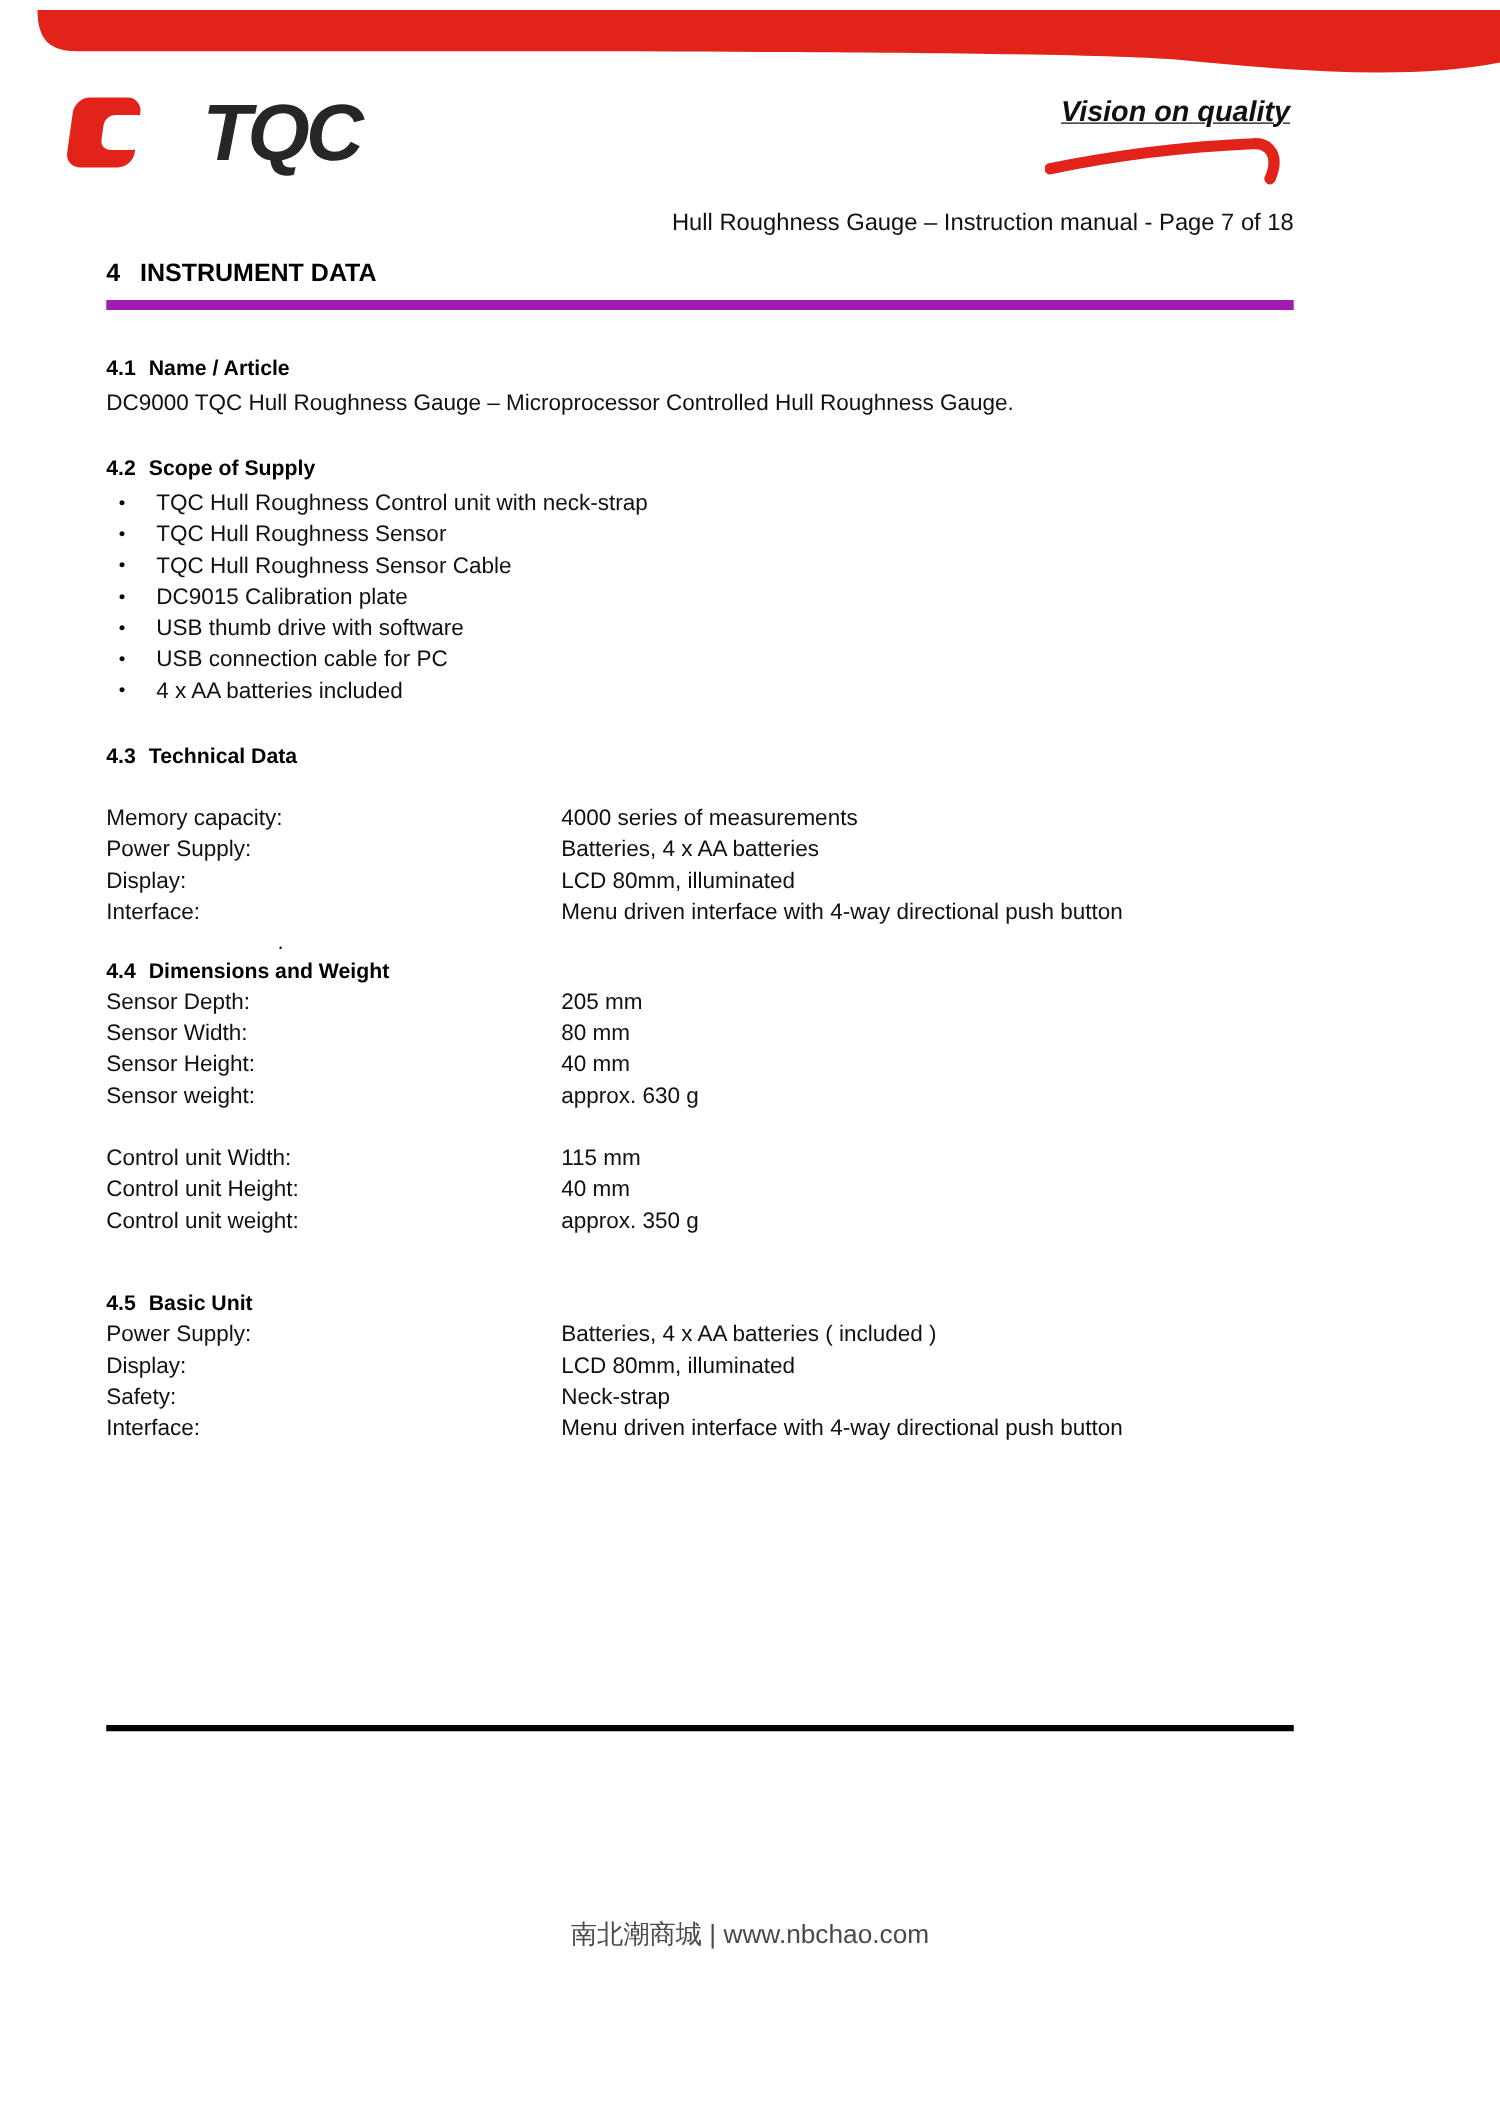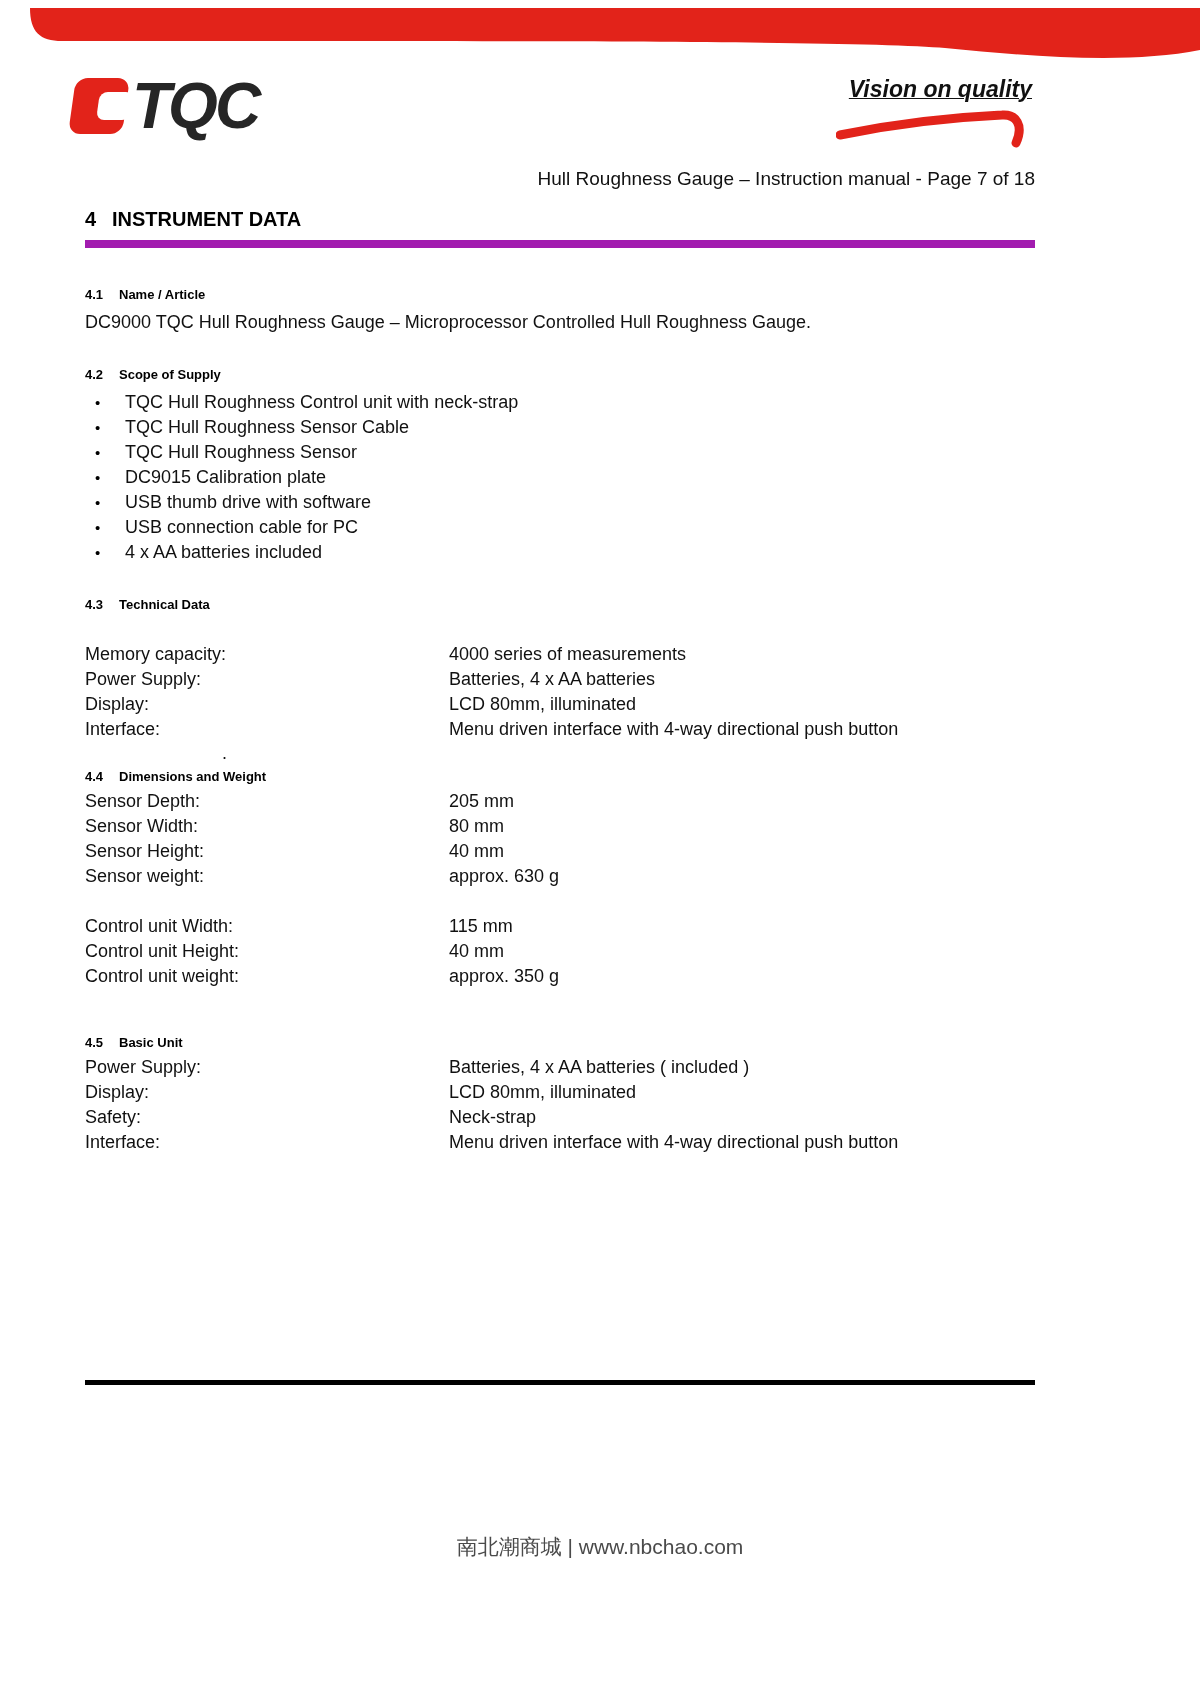--- a/index.html
+++ b/index.html
@@ -7,21 +7,21 @@
   body { font-family:"Liberation Sans", sans-serif; color:#111; }
   .page {
     position:relative; width:1200px; height:1697px; margin:0 auto;
     background:#ffffff; overflow:hidden;
   }
 
   
   .banner-svg { position:absolute; top:0; left:0; }
 
   
-  .logo { position:absolute; top:74px; left:72px; display:flex; align-items:center; }
+  .logo { position:absolute; top:74px; left:56px; display:flex; align-items:center;gap:46px; }
   .logo-mark {
     position:relative; width:54px; height:56px; background:#e2231a;
     border-radius:12px; transform:skewX(-8deg); margin-right:6px;
   }
   .logo-mark-notch {
     position:absolute; top:14px; right:-6px; width:34px; height:28px;
     background:#ffffff; border-radius:8px;
   }
   .logo-text {
     font-size:64px; font-weight:bold; font-style:italic;
@@ -41,21 +41,21 @@
 
   
   .content { position:absolute; top:207px; left:85px; right:165px; font-size:18px; line-height:25px; }
 
   .section-title {
     font-size:20px; font-weight:bold; color:#000;
     border-bottom:8px solid #a21caf; padding-bottom:8px;
   }
   .section-title .h-num { display:inline-block; width:27px; }
 
-  .sub-heading { font-size:13px; font-weight:bold; color:#000; }
+  .sub-heading { font-size:17px; font-weight:bold; color:#000; }
   .sub-heading .h-num { display:inline-block; width:34px; }
 
   .mt-lg { margin-top:34px; }
   .mt-md { margin-top:27px; }
 
   .para { margin-top:3px; }
 
   ul.bullets { list-style:none; margin-top:3px; }
   ul.bullets li { position:relative; padding-left:40px; }
   ul.bullets li::before {
@@ -117,22 +117,22 @@
     <h3 class="sub-heading mt-lg">
       <span class="h-num">4.1</span><span>Name / Article</span>
     </h3>
     <p class="para">DC9000 TQC Hull Roughness Gauge –  Microprocessor Controlled Hull Roughness Gauge.</p>
 
     <h3 class="sub-heading mt-md">
       <span class="h-num">4.2</span><span>Scope of Supply</span>
     </h3>
     <ul class="bullets">
       <li>TQC Hull Roughness Control unit with neck-strap</li>
+      <li>TQC Hull Roughness Sensor</li>
       <li>TQC Hull Roughness Sensor Cable</li>
-      <li>TQC Hull Roughness Sensor</li>
       <li>DC9015 Calibration plate</li>
       <li>USB thumb drive with software</li>
       <li>USB connection cable for PC</li>
       <li>4 x AA batteries included</li>
     </ul>
 
     <h3 class="sub-heading mt-md">
       <span class="h-num">4.3</span><span>Technical Data</span>
     </h3>
     <div class="gap-24"></div>

